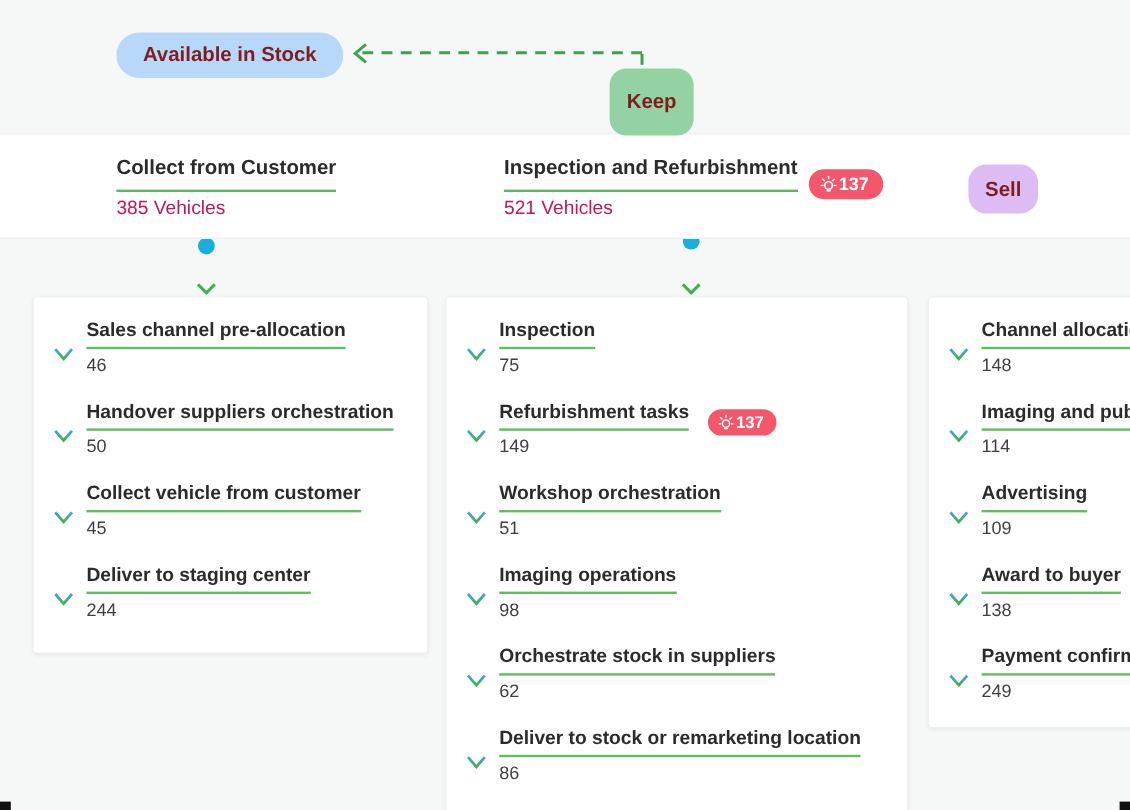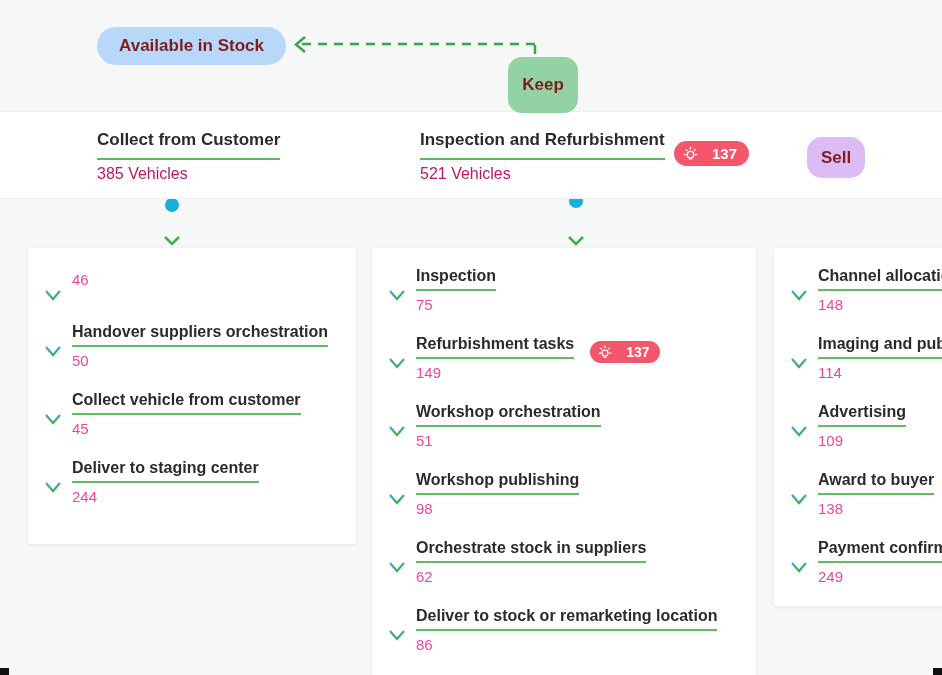--- a/index.html
+++ b/index.html
@@ -26,21 +26,21 @@
   .flow-node{position:absolute;top:130px;}
   .flow-node .title{
     display:inline-block;font-weight:700;font-size:17px;line-height:20px;
     padding-bottom:8px;border-bottom:2px solid #5cb85f;white-space:nowrap;
   }
   .flow-node .subtitle{font-size:16px;line-height:19px;margin-top:4px;color:#be185d;}
   .node-collect{left:97px;}
   .node-inspection{left:420px;}
   
   .badge{
-    display:inline-flex;align-items:center;gap:14px;
+    display:inline-flex;align-items:center;gap:1px;
     background:#f4566b;color:#ffffff;font-weight:700;font-size:15px;
     border-radius:16px;padding:5px 12px 5px 9px;line-height:1;
   }
   .badge-flow{position:absolute;left:674px;top:141px;}
   
   .card{
     position:absolute;background:#ffffff;border-radius:3px;
     box-shadow:0 1px 4px rgba(0,0,0,0.07);
     padding:18px 14px 0 12px;box-sizing:border-box;
   }
@@ -48,21 +48,21 @@
   .card-2{left:372px;top:248px;width:384px;height:430px;}
   .card-3{left:774px;top:248px;width:292px;height:358px;}
   .card-item{display:flex;align-items:flex-start;margin-bottom:20px;}
   .card-item .dn-arrow{flex:0 0 18px;margin:6px 10px 0 4px;}
   .item-title-row{display:flex;align-items:center;}
   .item-title{
     display:inline-block;font-weight:700;font-size:16px;line-height:19px;
     padding-bottom:4px;border-bottom:2px solid #62bd62;white-space:nowrap;
   }
   .item-badge{margin-left:16px;transform:translateY(5px);font-size:14px;padding:4px 10px 4px 8px;}
-  .item-value{font-size:15px;line-height:18px;margin-top:5px;color:#ec4899;}
+  .item-value{font-size:15px;line-height:18px;margin-top:5px;color:#404040;}
   
   .overlay{position:absolute;left:0;top:0;width:942px;height:675px;pointer-events:none;}
   
   .corner-mark{position:absolute;background:#101010;width:9px;height:7px;top:668px;}
   .corner-left{left:0;}
   .corner-right{left:933px;}
 </style>
 </head>
 <body>
 
@@ -155,20 +155,24 @@
 </div>
 
 <div class="card card-1">
 
     <div class="card-item">
       <svg class="dn-arrow" width="18" height="30" viewBox="0 0 18 30" fill="none" stroke="url(#grad-item)" stroke-width="2.3">
         <path d="M9,1 L9,25"></path>
         <path d="M2,19 L9,27 L16,19"></path>
       </svg>
       <div>
+        <div class="item-title-row">
+          <span class="item-title">Sales channel pre-allocation</span>
+
+        </div>
         <div class="item-value">46</div>
       </div>
     </div>
 
     <div class="card-item">
       <svg class="dn-arrow" width="18" height="30" viewBox="0 0 18 30" fill="none" stroke="url(#grad-item)" stroke-width="2.3">
         <path d="M9,1 L9,25"></path>
         <path d="M2,19 L9,27 L16,19"></path>
       </svg>
       <div>
@@ -264,21 +268,21 @@
       </div>
     </div>
 
     <div class="card-item">
       <svg class="dn-arrow" width="18" height="30" viewBox="0 0 18 30" fill="none" stroke="url(#grad-item)" stroke-width="2.3">
         <path d="M9,1 L9,25"></path>
         <path d="M2,19 L9,27 L16,19"></path>
       </svg>
       <div>
         <div class="item-title-row">
-          <span class="item-title">Workshop publishing</span>
+          <span class="item-title">Imaging operations</span>
 
         </div>
         <div class="item-value">98</div>
       </div>
     </div>
 
     <div class="card-item">
       <svg class="dn-arrow" width="18" height="30" viewBox="0 0 18 30" fill="none" stroke="url(#grad-item)" stroke-width="2.3">
         <path d="M9,1 L9,25"></path>
         <path d="M2,19 L9,27 L16,19"></path>

